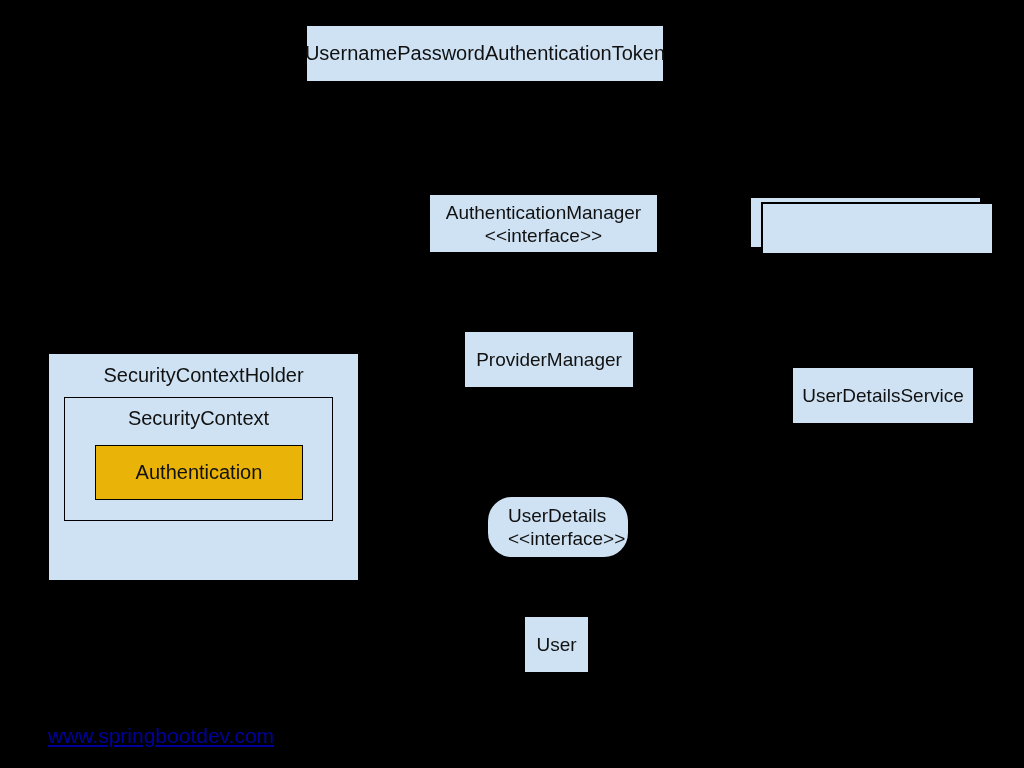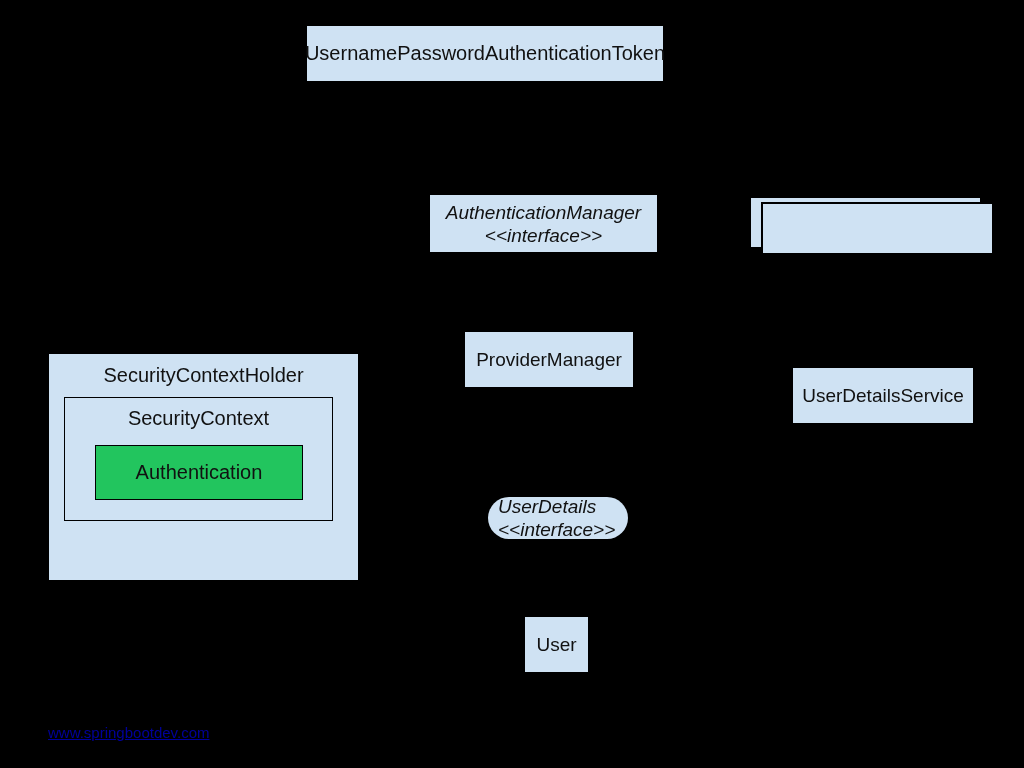--- a/index.html
+++ b/index.html
@@ -21,21 +21,21 @@
     background: #cfe2f3;
     display: flex;
     align-items: center;
     justify-content: center;
     text-align: right;
     font-size: 19px;
     line-height: 23px;
     color: #111111;
     box-sizing: border-box;
   }
-  .box.multiline { flex-direction: column; font-style: italic; }
+  .box.multiline { flex-direction: column; }
 
   
   #token { left: 307px; top: 26px; width: 356px; height: 55px; font-size: 20px; }
 
   
   #auth-filter { left: 143px; top: 197px; width: 180px; height: 55px; }
   #auth-manager { left: 430px; top: 195px; width: 227px; height: 57px; }
 
   
   .stack-box {
@@ -84,41 +84,41 @@
     left: 0; top: 9px; width: 100%;
     text-align: center;
     font-size: 20px;
     color: #111111;
   }
   #authentication {
     position: absolute;
     left: 30px; top: 47px; width: 208px; height: 55px;
     border: 1px solid #000000;
     box-sizing: border-box;
-    background: #22c55e;
+    background: #eab308;
     display: flex; align-items: center; justify-content: center;
     font-size: 20px; color: #111111;
   }
 
   
   #user-details {
-    left: 488px; top: 497px; width: 140px; height: 42px;
+    left: 488px; top: 497px; width: 140px; height: 60px;
     align-items: flex-start;
     justify-content: center;
     text-align: left;
-    padding-left: 10px;
+    padding-left: 20px;
     border-radius: 24px;
   }
   #user-box { left: 525px; top: 617px; width: 63px; height: 55px; }
 
   
   #footer-link {
     position: absolute;
     left: 48px; top: 724px;
-    font-size: 15px;
+    font-size: 21px;
     color: #00009b;
     text-decoration: underline;
     cursor: pointer;
   }
 </style>
 </head>
 <body>
 
 <div id="canvas">
 

